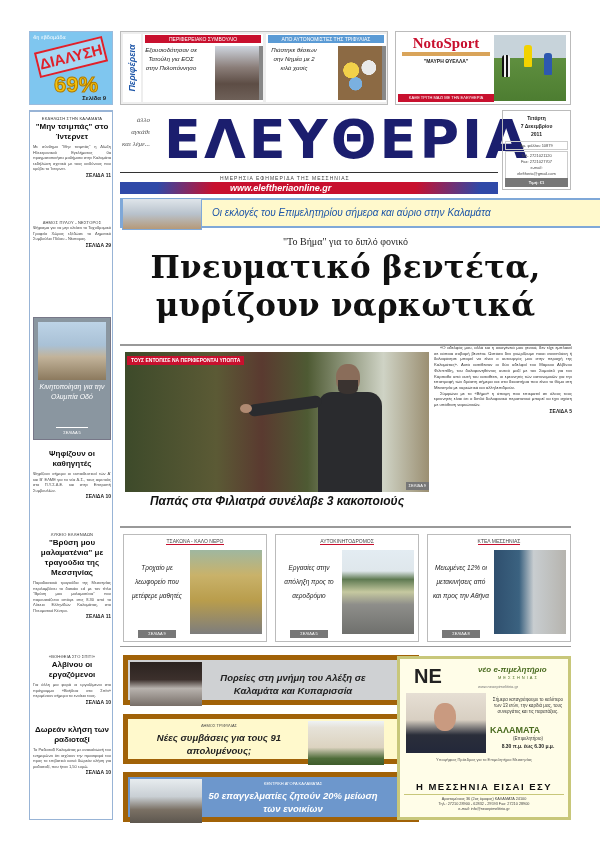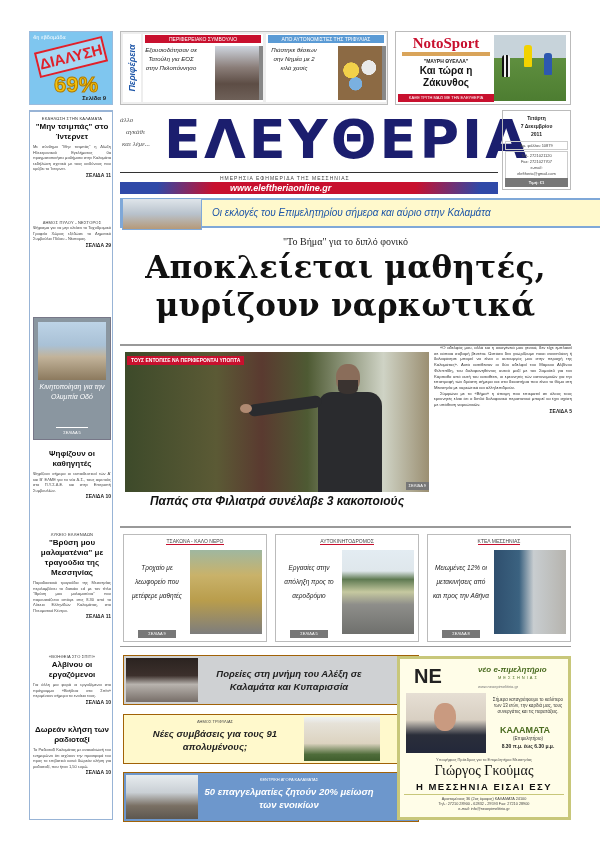--- a/index.html
+++ b/index.html
@@ -28,21 +28,21 @@
   .noto .logo { position: absolute; left: 4px; top: 3px; width: 92px; font: bold 15px "Liberation Serif", serif; color: #c8102e; text-align: center; }
   .noto .bar { position: absolute; left: 6px; top: 20px; width: 88px; height: 4px; background: #d9a45a; }
   .noto .kicker { position: absolute; left: 4px; top: 26px; width: 92px; font: bold 5px "Liberation Sans", sans-serif; text-align: center; color: #222; }
   .noto .title { position: absolute; left: 4px; top: 33px; width: 92px; font: bold 10px "Liberation Sans", sans-serif; text-align: center; line-height: 12px; color: #111; }
   .noto .foot { position: absolute; left: 2px; bottom: 2px; width: 96px; height: 8px; background: #c8102e; font: 4px "Liberation Sans", sans-serif; color: #fff; text-align: center; line-height: 8px; }
   .noto .pic { position: absolute; right: 4px; top: 3px; width: 72px; height: 66px; background: linear-gradient(180deg,#c7d3da 0%,#c7d3da 35%,#5f8f3f 35%,#4d7d31 100%); }
   .player { position: absolute; width: 8px; height: 22px; border-radius: 3px 3px 1px 1px; }
 
   
   .masthead { left: 120px; top: 110px; width: 378px; height: 80px; }
-  .mh-slogan { position: absolute; left: 0; top: 4px; font: italic 7px "Liberation Serif", serif; color: #555; line-height: 12px; }
+  .mh-slogan { position: absolute; left: 0; top: 4px; font: italic 7px "Liberation Serif", serif; color: #555; line-height: 12px; text-align: right; }
   .mh-title { position: absolute; left: 44px; top: 0px; font: bold 54px "DejaVu Sans", sans-serif; color: #1b1e6e; letter-spacing: 3px; line-height: 60px; text-align: center; }
   .mh-rule { position: absolute; left: 0; top: 62px; width: 378px; height: 1px; background: #333; }
   .mh-sub { position: absolute; left: 100px; top: 65px; font: 5px "Liberation Sans", sans-serif; color: #444; letter-spacing: 1px; }
   .mh-url { position: absolute; left: 0; top: 72px; width: 378px; height: 12px; background: linear-gradient(100deg,#2f49a8 0%,#2f49a8 10%,#c8102e 25%,#c8102e 78%,#2f49a8 95%); }
   .mh-url span { position: absolute; left: 110px; top: 0; font: bold italic 9px "Liberation Sans", sans-serif; color: #fff; line-height: 12px; }
   .issue-box { left: 502px; top: 110px; width: 69px; height: 80px; border: 1px solid #bbb; }
   .issue-box .date { position: absolute; left: 0; top: 3px; width: 100%; text-align: center; font: bold 5px "Liberation Sans", sans-serif; line-height: 8px; color: #222; }
   .issue-box .num { position: absolute; left: 2px; top: 30px; right: 2px; border: 1px solid #ccc; text-align: center; font: 4px "Liberation Sans", sans-serif; color: #444; line-height: 7px; }
   .issue-box .contact { position: absolute; left: 2px; top: 40px; right: 2px; border: 1px solid #ccc; text-align: center; font: 4px "Liberation Sans", sans-serif; color: #444; line-height: 6px; padding: 1px 0; }
   .issue-box .price { position: absolute; left: 2px; bottom: 2px; right: 2px; height: 9px; background: #777; text-align: center; font: bold 4px "Liberation Sans", sans-serif; color: #fff; line-height: 9px; }
@@ -90,36 +90,36 @@
   .box3 { position: absolute; top: 534px; width: 144px; height: 108px; border: 1px solid #bbb; }
   .box3 .hdr { position: absolute; left: 0; top: 3px; width: 100%; text-align: center; font: 5px "Liberation Sans", sans-serif; color: #444; }
   .box3 .hdr span { border-bottom: 1px solid #c8102e; }
   .box3 .txt { position: absolute; left: 4px; top: 26px; width: 58px; font: italic 6.5px "Liberation Sans", sans-serif; color: #222; text-align: center; line-height: 14px; }
   .box3 .pic { position: absolute; right: 4px; top: 15px; width: 72px; height: 84px; }
   .box3 .pg { position: absolute; left: 14px; bottom: 3px; width: 38px; height: 8px; background: #777; font: 4px "Liberation Sans", sans-serif; color: #fff; text-align: center; line-height: 8px; }
 
   .hr3 { left: 120px; top: 646px; width: 451px; height: 1px; background: #999; }
 
   
-  .bstack { position: absolute; left: 123px; width: 296px; height: 50px; border: 1px solid #a16207; }
+  .bstack { position: absolute; left: 123px; width: 296px; height: 50px; border: 5px solid #a16207; }
   .bstack .pic { position: absolute; top: 2px; width: 72px; height: 44px; }
   .bstack .txt { position: absolute; font: bold italic 9.5px "Liberation Sans", sans-serif; text-align: center; line-height: 13px; }
   .bstack .kick { position: absolute; font: 4px "Liberation Sans", sans-serif; text-align: center; }
   .bstack .side { position: absolute; right: 2px; top: 6px; width: 8px; height: 36px; background: #777; }
 
   
   .ad-ne { left: 397px; top: 656px; width: 174px; height: 164px; background: #fffde8; border: 3px solid #c8c77a; }
   .ad-ne .logo { position: absolute; left: 14px; top: 6px; font: bold 20px "Liberation Sans", sans-serif; color: #222; }
   .ad-ne .brand { position: absolute; left: 78px; top: 6px; font: bold italic 8px "Liberation Sans", sans-serif; color: #4a6b20; }
   .ad-ne .sub { position: absolute; left: 98px; top: 16px; font: 4px "Liberation Sans", sans-serif; color: #4a6b20; letter-spacing: 2px; }
   .ad-ne .web { position: absolute; left: 78px; top: 25px; font: 4px "Liberation Sans", sans-serif; color: #777; }
   .ad-ne .photo { position: absolute; left: 6px; top: 34px; width: 80px; height: 60px; background: linear-gradient(180deg,#e6dfd4 0%,#d8cfc2 45%,#2a2e3a 70%,#23283a 100%); }
   .ad-ne .photo .face { position: absolute; left: 28px; top: 10px; width: 22px; height: 28px; background: #c99a80; border-radius: 45%; }
   .ad-ne .blurb { position: absolute; left: 90px; top: 38px; width: 76px; font: 4.5px "Liberation Sans", sans-serif; color: #333; line-height: 6px; text-align: center; }
-  .ad-ne .city { position: absolute; left: 74px; top: 66px; width: 76px; text-align: right; font: bold 9px "Liberation Sans", sans-serif; color: #4a6b20; }
+  .ad-ne .city { position: absolute; left: 90px; top: 66px; width: 76px; text-align: left; font: bold 9px "Liberation Sans", sans-serif; color: #4a6b20; }
   .ad-ne .venue { position: absolute; left: 90px; top: 77px; width: 76px; text-align: center; font: 4.5px "Liberation Sans", sans-serif; color: #333; }
   .ad-ne .time { position: absolute; left: 90px; top: 84px; width: 76px; text-align: center; font: bold 5px "Liberation Sans", sans-serif; color: #222; }
   .ad-ne .role { position: absolute; left: 0; top: 98px; width: 100%; text-align: center; font: 4px "Liberation Sans", sans-serif; color: #555; }
   .ad-ne .name { position: absolute; left: 0; top: 104px; width: 100%; text-align: center; font: 14px "Liberation Serif", serif; color: #111; }
   .ad-ne .slogan { position: absolute; left: 0; top: 122px; width: 100%; text-align: center; font: bold 9.5px "Liberation Sans", sans-serif; color: #111; letter-spacing: 1.5px; }
   .ad-ne .addr { position: absolute; left: 4px; top: 135px; right: 4px; border-top: 1px solid #c8c77a; padding-top: 2px; text-align: center; font: 3.8px "Liberation Sans", sans-serif; color: #444; line-height: 5px; }
 </style>
 </head>
 <body>
 
@@ -145,21 +145,20 @@
     <div class="txt">Πιάστηκε θέσεων σην Νημέα με 2 κιλά χασίς</div>
     <div class="pic" style="background:radial-gradient(circle at 30% 45%,#f2d14a 0 18%,transparent 19%),radial-gradient(circle at 70% 40%,#e9e9e9 0 16%,transparent 17%),radial-gradient(circle at 40% 70%,#7ab0e0 0 14%,transparent 15%),#8c6a44;"></div>
     <div class="side"></div>
   </div>
 </div>
 
 <div class="abs noto">
   <div class="logo">NotoSport</div>
   <div class="bar"></div>
   <div class="kicker">"ΜΑΥΡΗ ΘΥΕΛΛΑ"</div>
-  <div class="title">Και τώρα η Ζάκυνθος</div>
   <div class="foot">ΚΑΘΕ ΤΡΙΤΗ ΜΑΖΙ ΜΕ ΤΗΝ ΕΛΕΥΘΕΡΙΑ</div>
   <div class="pic">
     <div class="player" style="left:8px;top:20px;background:repeating-linear-gradient(90deg,#111 0 2px,#eee 2px 4px);"></div>
     <div class="player" style="left:30px;top:10px;background:#f2d200;"></div>
     <div class="player" style="left:50px;top:18px;background:#2d58b0;"></div>
   </div>
 </div>
 
 <div class="abs masthead">
   <div class="mh-slogan">
@@ -233,21 +232,21 @@
 </div>
 
 <div class="abs elect">
   <div class="pic"></div>
   <span>Οι εκλογές του Επιμελητηρίου σήμερα και αύριο στην Καλαμάτα</span>
   <div class="side"></div>
 </div>
 
 <div class="abs kicker-main">"Το Βήμα" για το διπλό φονικό</div>
 <div class="abs headline">
-  <div>Αποκλείεται μαθητές,</div>
+  <div>Πνευματικό βεντέτα,</div>
   <div>μυρίζουν ναρκωτικά</div>
 </div>
 <div class="abs hr1"></div>
 
 <div class="abs mainphoto">
   <div class="label">ΤΟΥΣ ΕΝΤΟΠΙΣΕ ΝΑ ΠΕΡΙΦΕΡΟΝΤΑΙ ΥΠΟΠΤΑ</div>
   <div class="priest">
     <div class="body"></div>
       <div class="arm"></div>
       <div class="hand"></div>
@@ -310,20 +309,19 @@
   <div class="sub">ΜΕΣΣΗΝΙΑΣ</div>
   <div class="web">www.neoepimelitirio.gr</div>
   <div class="photo">
       <div class="face"></div>
     </div>
   <div class="blurb">Σήμερα καταγράφουμε το καλύτερο των 13 ετών, την καρδιά μας, τους συνεργάτες και τις παρατάξεις.</div>
   <div class="city">ΚΑΛΑΜΑΤΑ</div>
   <div class="venue">(Επιμελητήριο)</div>
   <div class="time">8.30 π.μ. έως 6.30 μ.μ.</div>
   <div class="role">Υποψήφιος Πρόεδρος για το Επιμελητήριο Μεσσηνίας</div>
-  <div class="name">Γιώργος Γκούμας</div>
   <div class="slogan">Η ΜΕΣΣΗΝΙΑ ΕΙΣΑΙ ΕΣΥ</div>
   <div class="addr">
     <div>Αριστομένους 36 (2ος όροφος) ΚΑΛΑΜΑΤΑ 24100</div>
       <div>Τηλ.: 27210 28900 - 62832 - 29593 Fax: 27210 28900</div>
       <div>e-mail: info@neoepimelitirio.gr</div>
   </div>
 </div>
 
 </body></html>

